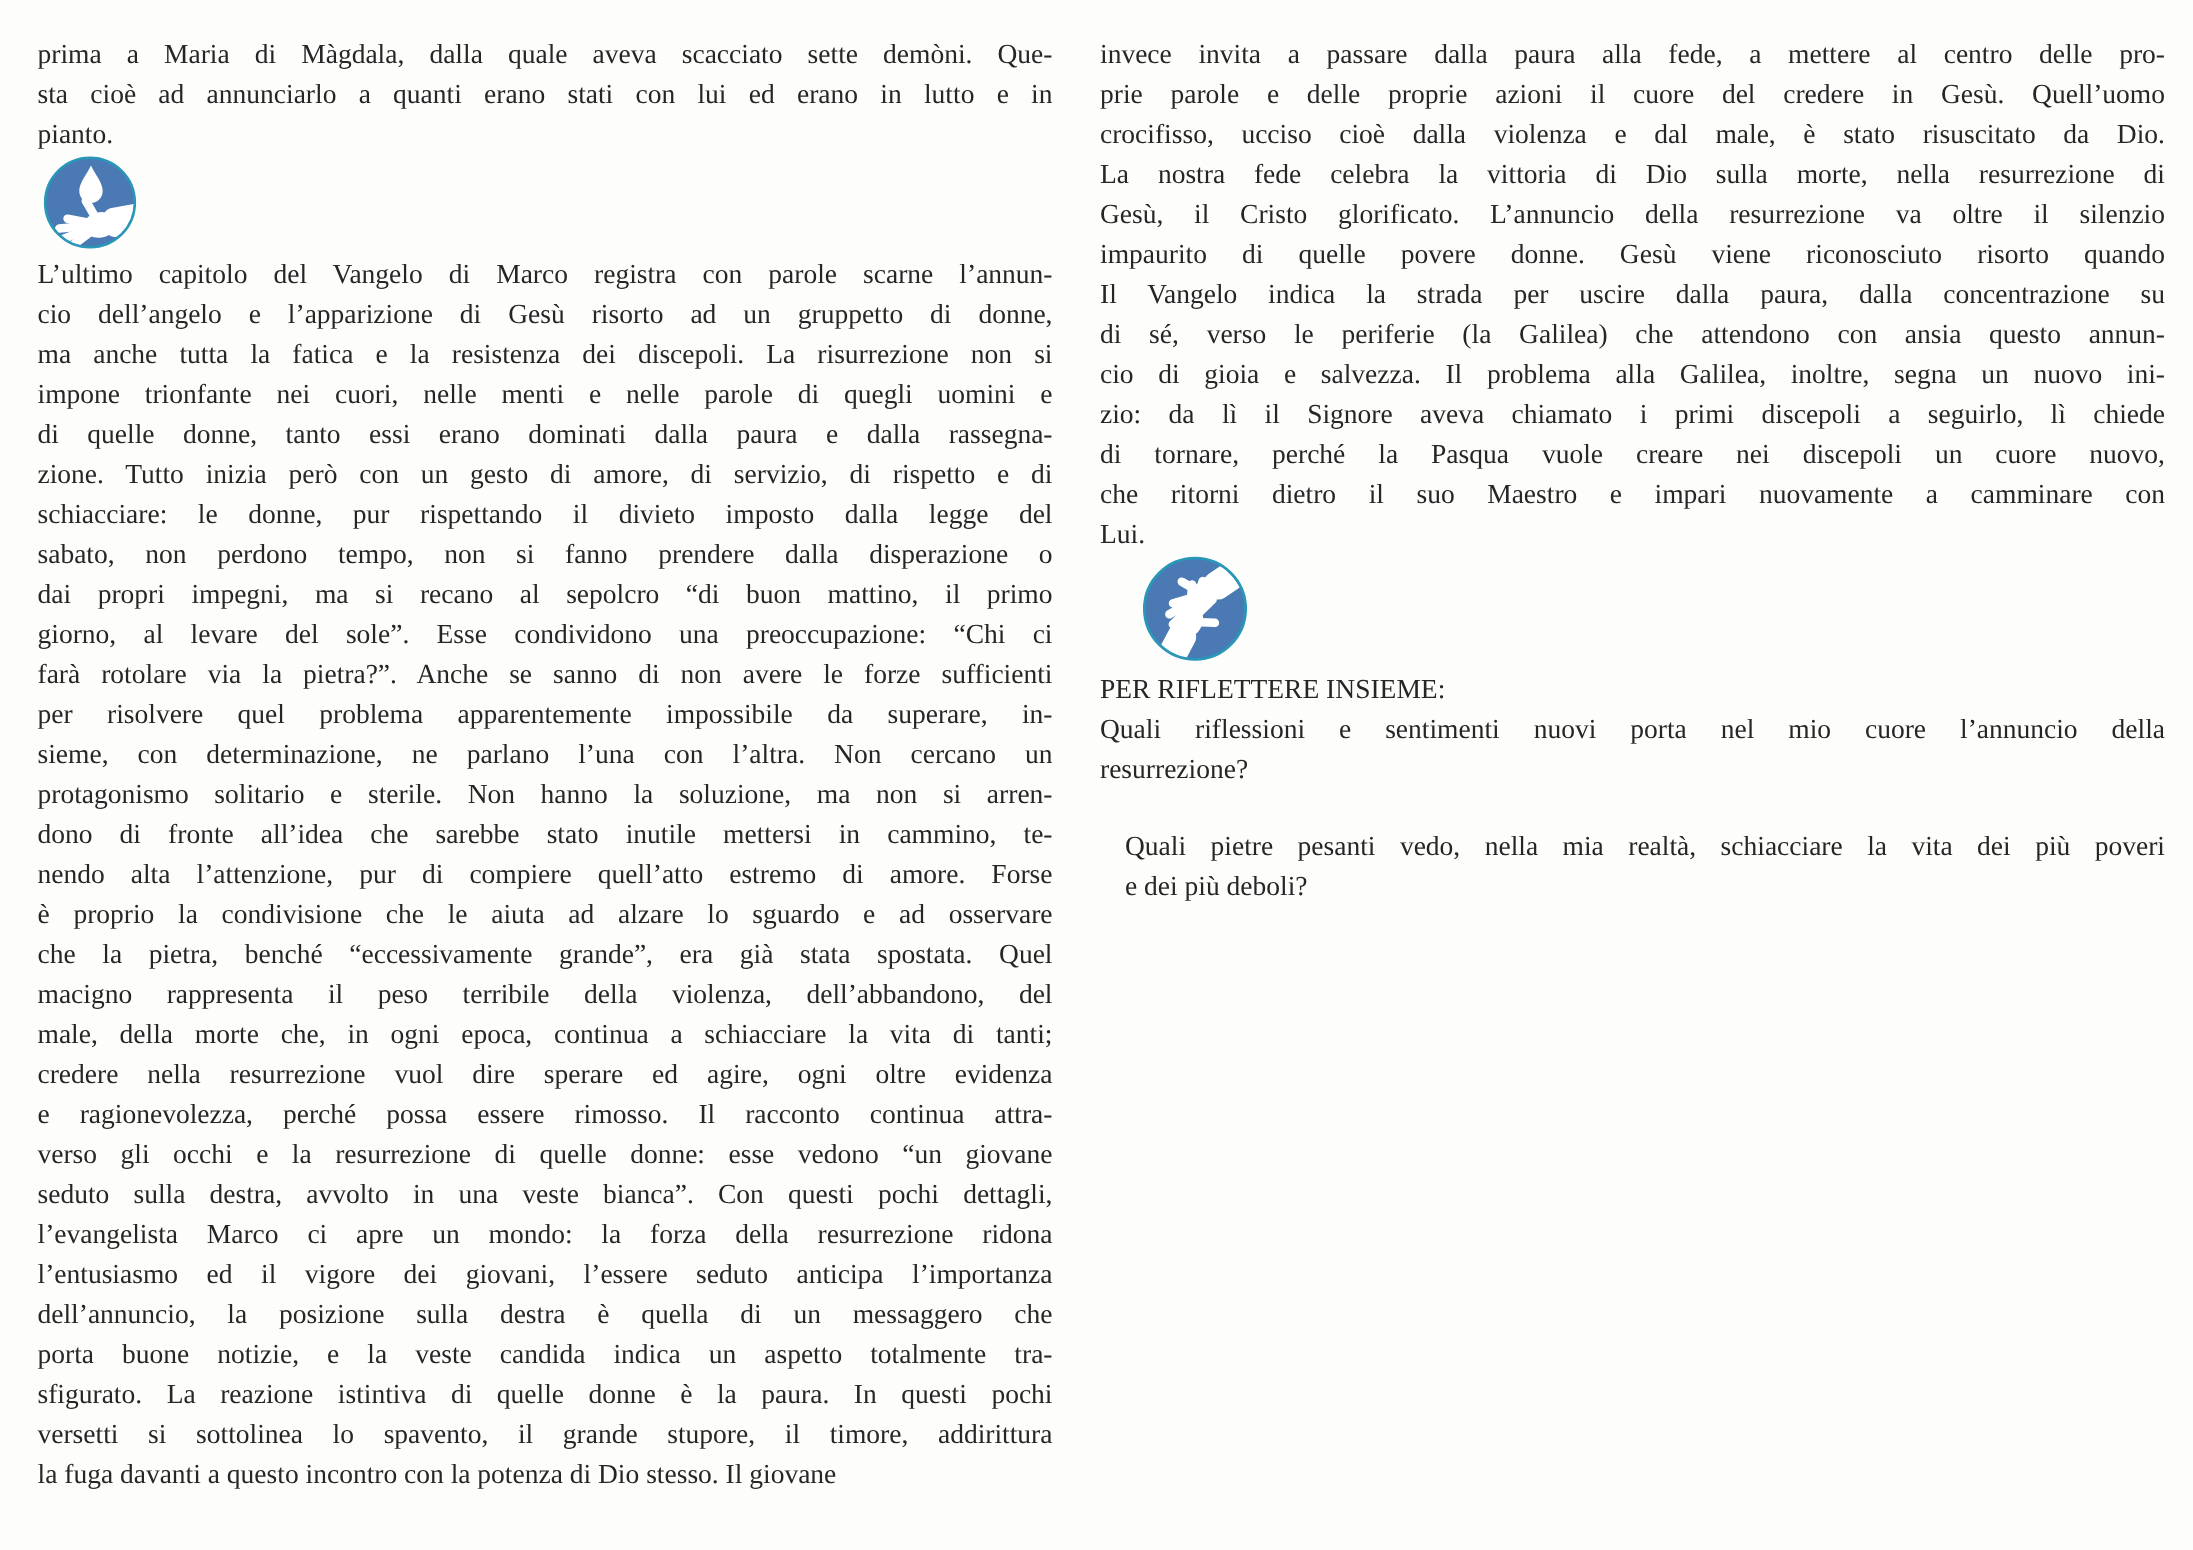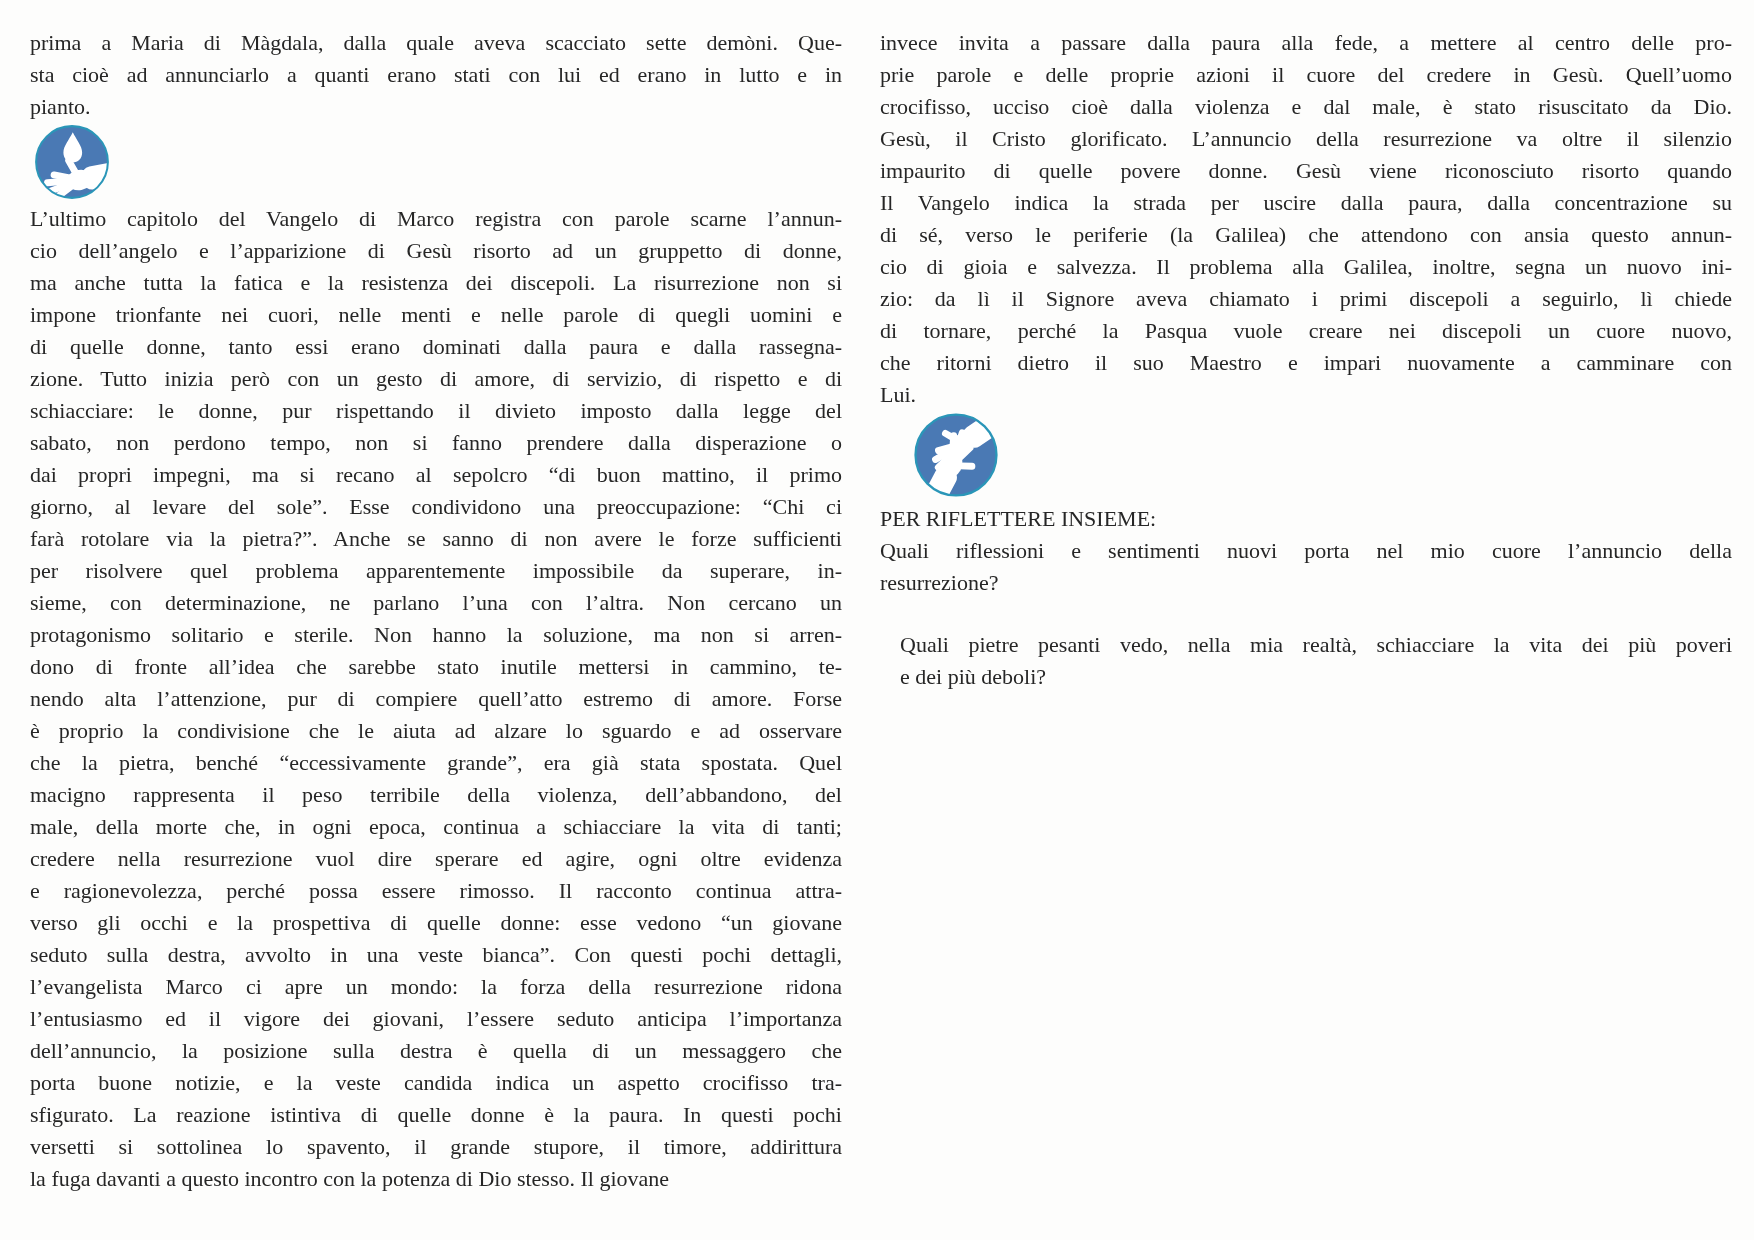--- a/index.html
+++ b/index.html
@@ -82,37 +82,38 @@
         <div class="jline">sieme, con determinazione, ne parlano l’una con l’altra. Non cercano un</div>
         <div class="jline">protagonismo solitario e sterile. Non hanno la soluzione, ma non si arren-</div>
         <div class="jline">dono di fronte all’idea che sarebbe stato inutile mettersi in cammino, te-</div>
         <div class="jline">nendo alta l’attenzione, pur di compiere quell’atto estremo di amore. Forse</div>
         <div class="jline">è proprio la condivisione che le aiuta ad alzare lo sguardo e ad osservare</div>
         <div class="jline">che la pietra, benché “eccessivamente grande”, era già stata spostata. Quel</div>
         <div class="jline">macigno rappresenta il peso terribile della violenza, dell’abbandono, del</div>
         <div class="jline">male, della morte che, in ogni epoca, continua a schiacciare la vita di tanti;</div>
         <div class="jline">credere nella resurrezione vuol dire sperare ed agire, ogni oltre evidenza</div>
         <div class="jline">e ragionevolezza, perché possa essere rimosso. Il racconto continua attra-</div>
-        <div class="jline">verso gli occhi e la prospettiva di quelle donne: esse vedono “un giovane</div>
+        <div class="jline">verso gli occhi e la resurrezione di quelle donne: esse vedono “un giovane</div>
         <div class="jline">seduto sulla destra, avvolto in una veste bianca”. Con questi pochi dettagli,</div>
         <div class="jline">l’evangelista Marco ci apre un mondo: la forza della resurrezione ridona</div>
         <div class="jline">l’entusiasmo ed il vigore dei giovani, l’essere seduto anticipa l’importanza</div>
         <div class="jline">dell’annuncio, la posizione sulla destra è quella di un messaggero che</div>
-        <div class="jline">porta buone notizie, e la veste candida indica un aspetto crocifisso tra-</div>
+        <div class="jline">porta buone notizie, e la veste candida indica un aspetto totalmente tra-</div>
         <div class="jline">sfigurato. La reazione istintiva di quelle donne è la paura. In questi pochi</div>
         <div class="jline">versetti si sottolinea lo spavento, il grande stupore, il timore, addirittura</div>
         <div class="jline">la fuga davanti a questo incontro con la potenza di Dio stesso.  Il giovane</div>
       </div>
   </div>
 
   <div class="col col-right">
     <div class="para">
         <div class="jline">invece invita a passare dalla paura alla fede, a mettere al centro delle pro-</div>
         <div class="jline">prie parole e delle proprie azioni il cuore del credere in Gesù. Quell’uomo</div>
         <div class="jline">crocifisso, ucciso cioè dalla violenza e dal male, è stato risuscitato da Dio.</div>
+        <div class="jline">La nostra fede celebra la vittoria di Dio sulla morte, nella resurrezione di</div>
         <div class="jline">Gesù, il Cristo glorificato. L’annuncio della resurrezione va oltre il silenzio</div>
         <div class="jline">impaurito di quelle povere donne. Gesù viene riconosciuto risorto quando</div>
         <div class="jline">Il Vangelo indica la strada per uscire dalla paura, dalla concentrazione su</div>
         <div class="jline">di sé, verso le periferie (la Galilea) che attendono con ansia questo annun-</div>
         <div class="jline">cio di gioia e salvezza. Il problema alla Galilea, inoltre, segna un nuovo ini-</div>
         <div class="jline">zio: da lì il Signore aveva chiamato i primi discepoli a seguirlo, lì chiede</div>
         <div class="jline">di tornare, perché la Pasqua vuole creare nei discepoli un cuore nuovo,</div>
         <div class="jline">che ritorni dietro il suo Maestro e impari nuovamente a camminare con</div>
         <div class="jline">Lui.</div>
       </div>

